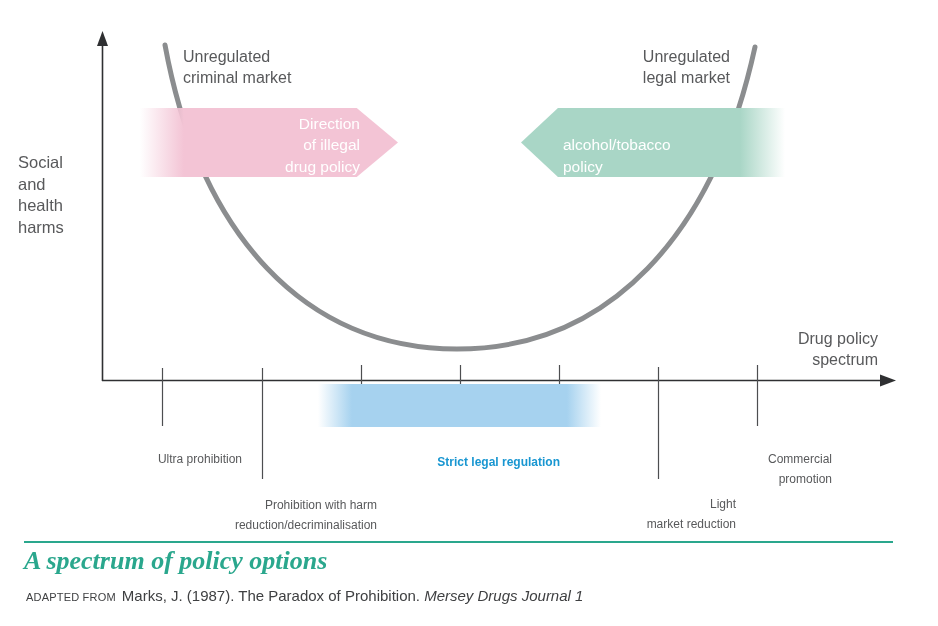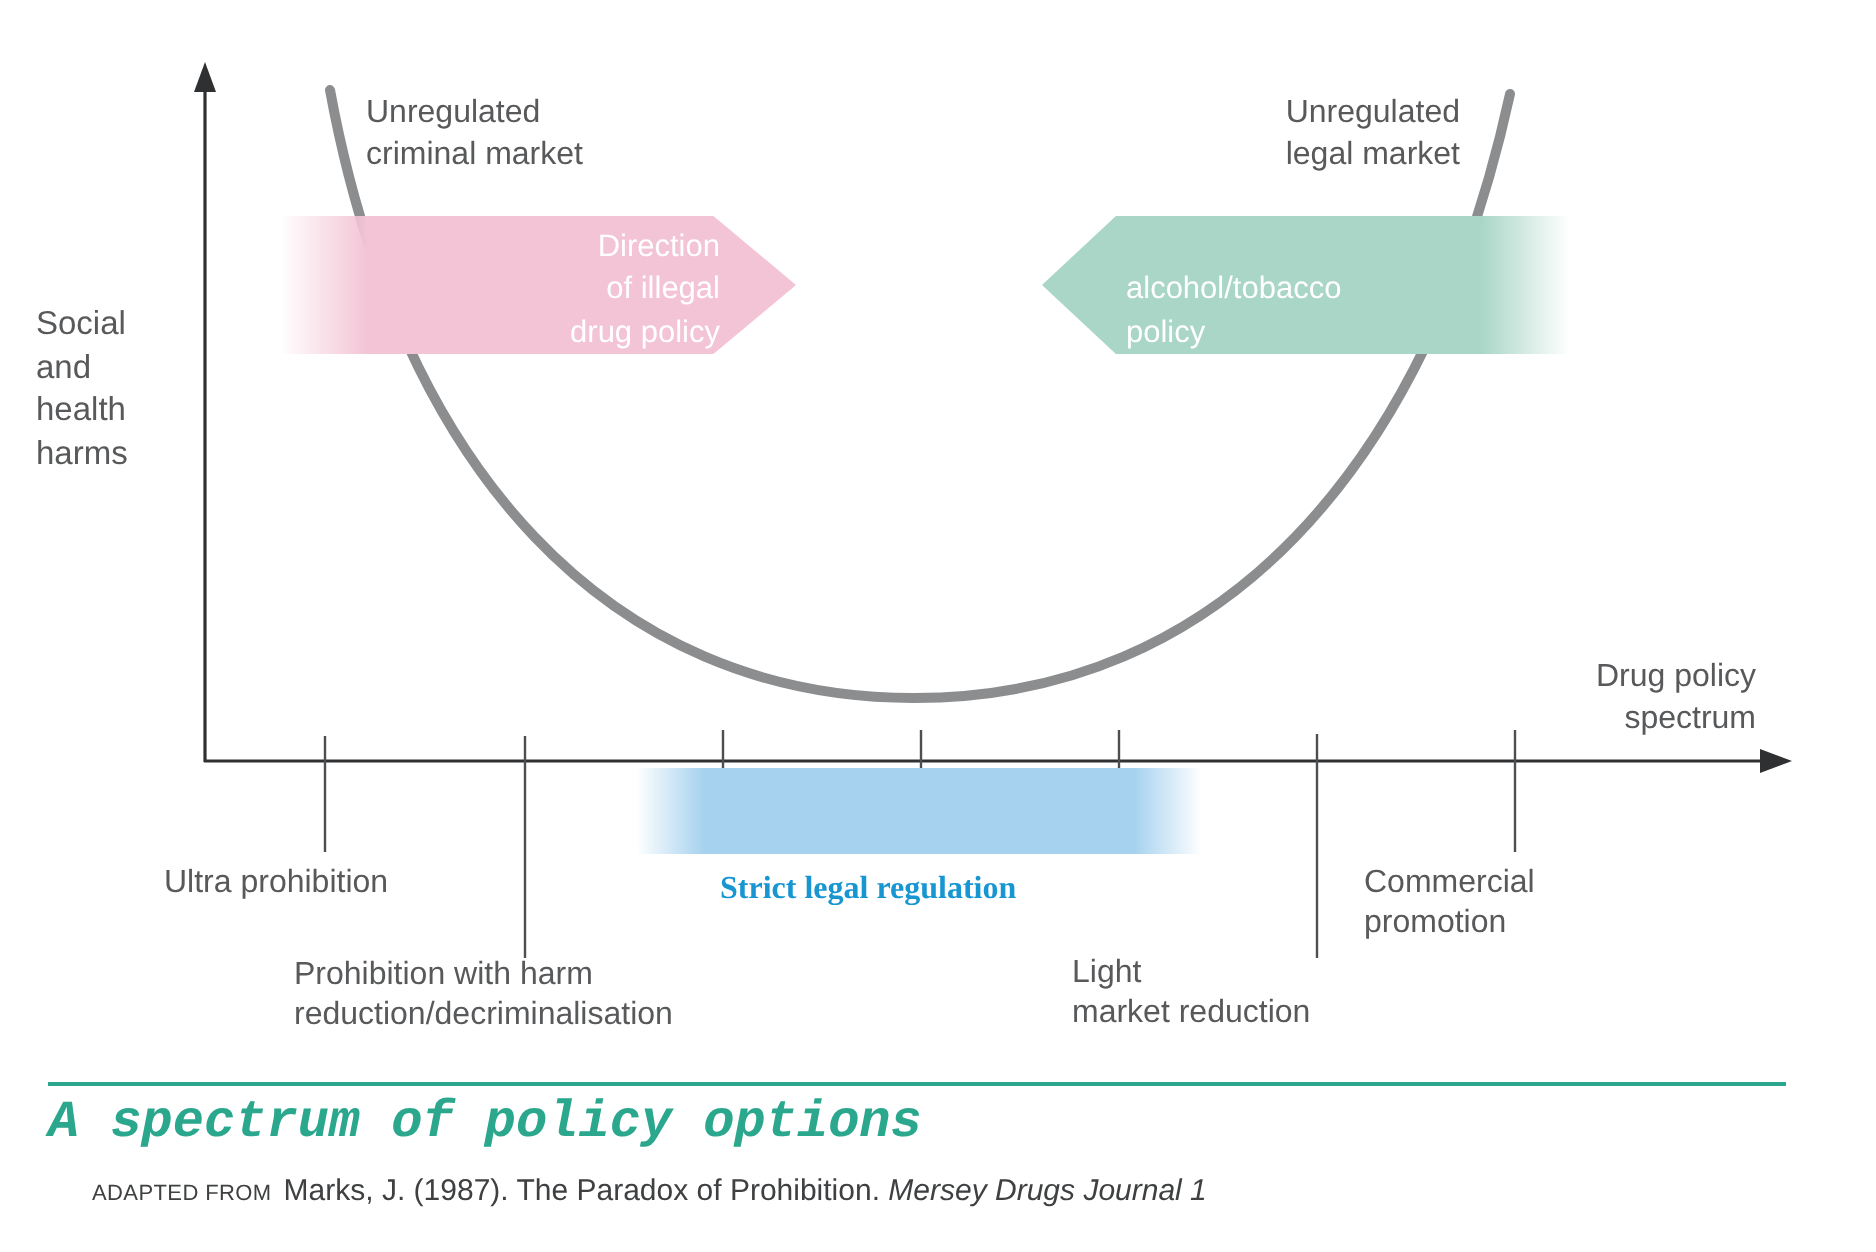--- a/index.html
+++ b/index.html
@@ -14,21 +14,21 @@
     --credit:#3f4042;
   }
   html,body{margin:0;padding:0;background:#fff;}
   #stage{
     position:relative;width:938px;height:626px;background:#ffffff;
     font-family:"Liberation Sans", sans-serif;overflow:hidden;
   }
   .abs{position:absolute;}
   svg{display:block;}
   .glabel{color:var(--labelgray);font-size:16px;line-height:21px;}
-  .tick-label{color:var(--labelgray);font-size:16px;line-height:20px;text-align:left;}
+  .tick-label{color:var(--labelgray);font-size:12px;line-height:20px;text-align:right;margin-top:17px;}
   .fat-arrow{display:flex;flex-direction:column;justify-content:flex-end;
     color:#ffffff;font-weight:normal;font-size:15.5px;line-height:21.5px;}
   #arrow-illegal{
     left:140px;top:108px;width:258px;height:69px;
     background:linear-gradient(90deg, rgba(243,196,213,0) 0%, var(--pink) 17%, var(--pink) 100%);
     clip-path:polygon(0 0, 84% 0, 100% 50%, 84% 100%, 0 100%);
     text-align:right;padding-right:0;box-sizing:border-box;
   }
   #arrow-illegal .lines{padding-right:38px;}
   #arrow-alcohol{
@@ -41,30 +41,30 @@
   #blue-band{
     left:318px;top:384px;width:283px;height:43px;
     background:linear-gradient(90deg, rgba(166,210,239,0) 0%, var(--blueband) 12%, var(--blueband) 88%, rgba(166,210,239,0) 100%);
   }
   #label-social{left:18px;top:152px;width:72px;text-align:left;font-size:16.5px;line-height:21.5px;}
   #label-criminal{left:183px;top:46px;text-align:left;}
   #label-legal{left:570px;top:46px;width:160px;text-align:right;}
   #label-drugpolicy{left:756px;top:328px;width:122px;text-align:right;}
   #tick-label-0{left:82px;top:432px;width:160px;}
   #tick-label-1{left:147px;top:478px;width:230px;}
-  #tick-label-2{left:360px;top:435px;width:200px;color:var(--bluetext);font-weight:bold;font-family:Liberation Serif, serif;}
+  #tick-label-2{left:360px;top:435px;width:200px;color:var(--bluetext);font-weight:bold;}
   #tick-label-3{left:536px;top:477px;width:200px;}
   #tick-label-4{left:682px;top:432px;width:150px;}
   #footer-rule{left:24px;top:541px;width:869px;height:2px;background:var(--accent);}
   #footer-title{
     left:24px;top:546px;width:860px;
-    font-family:Liberation Mono, monospace;font-style:italic;font-weight:600;
+    font-family:Liberation Serif, serif;font-style:italic;font-weight:600;
     font-size:26px;color:var(--accent);
   }
-  #footer-credit{left:26px;top:587px;width:880px;color:var(--credit);font-size:15px;margin-left:20px;}
+  #footer-credit{left:26px;top:587px;width:880px;color:var(--credit);font-size:15px;}
   #footer-credit .prefix{font-size:11px;letter-spacing:0.2px;margin-right:6px;}
   #footer-credit .italic{font-style:italic;}
 </style>
 </head>
 <body>
 
 <div id="stage">
 
   <svg class="abs" style="left:0;top:0" width="938" height="626" viewBox="0 0 938 626">
 

